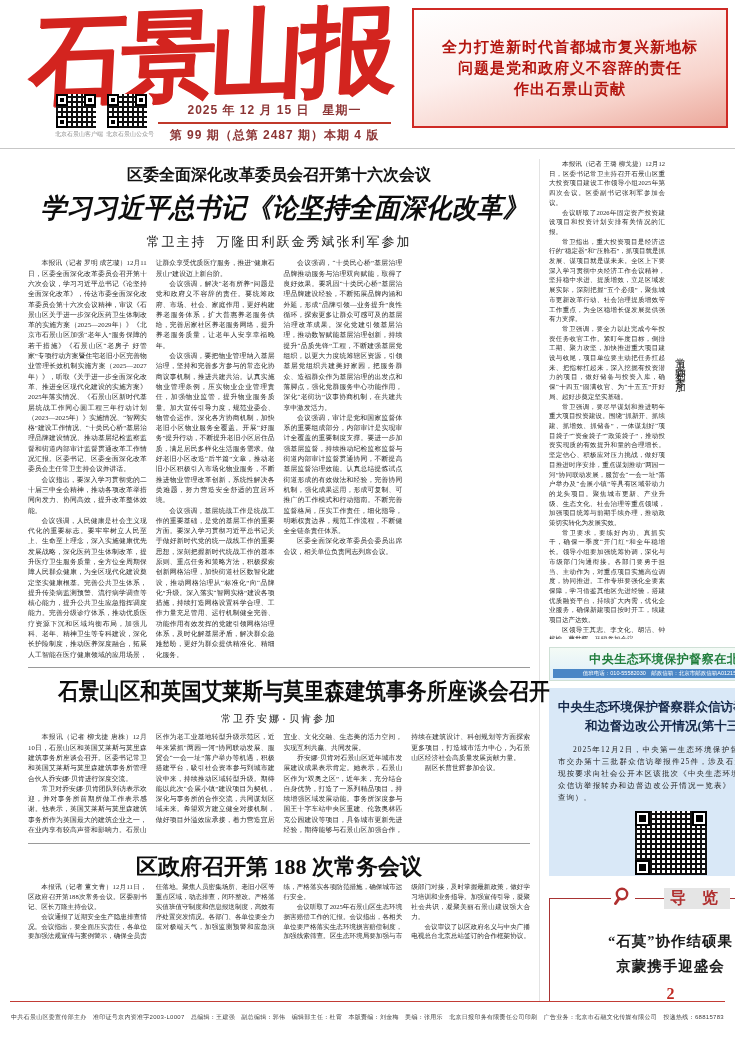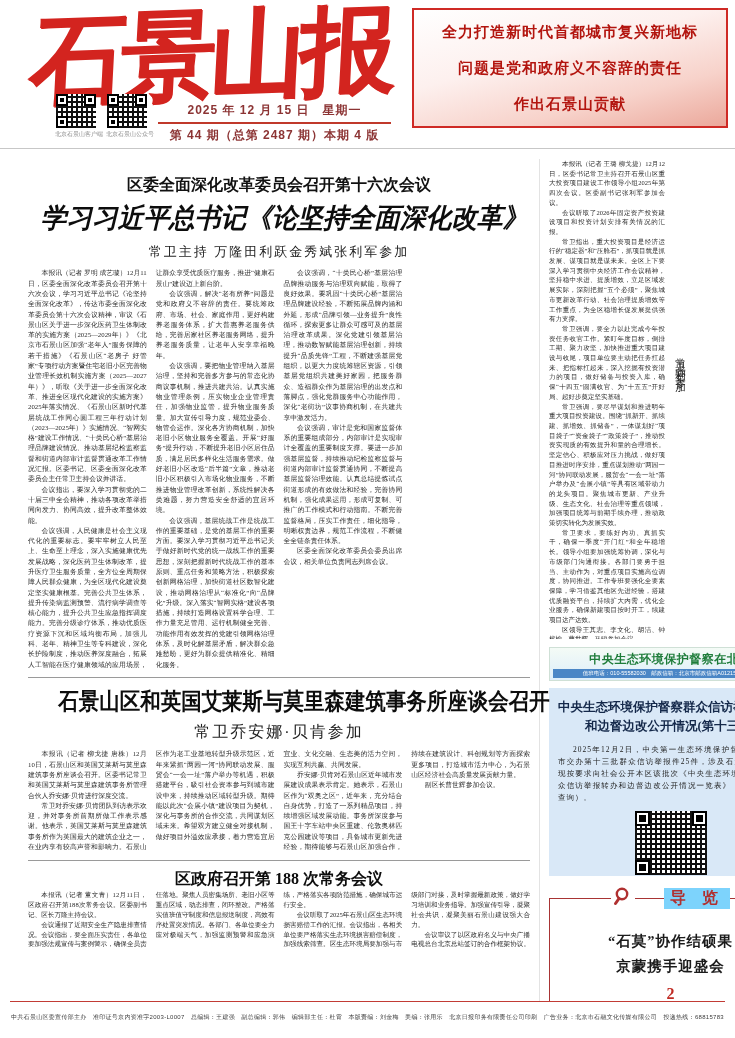--- a/index.html
+++ b/index.html
@@ -17,48 +17,48 @@
                  repeating-linear-gradient(0deg,#111 0 2px,#fff 2px 5px);}
   .qr .fp{position:absolute;width:8px;height:8px;border:2px solid #000;background:#fff;}
   .qr .fp::after{content:"";position:absolute;inset:2px;background:#000;}
   .fp.tl{left:0;top:0}.fp.tr{right:0;top:0}.fp.bl{left:0;bottom:0}
   .qr-cap{font-size:6px;color:#8a8a8a;margin-top:2px;white-space:nowrap;}
   .dateblock{position:absolute;left:152px;top:102px;width:245px;text-align:center;
              color:#8c3434;font-size:12px;font-weight:bold;letter-spacing:1px;}
   .dateblock .rule{height:2px;background:#c0392b;margin:3px 6px;}
   .slogan-box{position:absolute;right:7px;top:8px;width:312px;height:116px;border:2px solid #cf2a25;
               background:linear-gradient(165deg,#ffffff 0%,#fdf0ee 40%,#f7d2ca 72%,#eba89b 100%);
-              display:flex;flex-direction:column;justify-content:center;align-items:center;gap:17px;}
+              display:flex;flex-direction:column;justify-content:center;align-items:center;gap:2px;}
   .slogan-box div{font-family:"Liberation Serif","DejaVu Serif",serif;font-weight:bold;
                   font-size:15px;color:#b3150f;letter-spacing:1px;white-space:nowrap;}
   
   .content{display:flex;padding:10px 12px 0 28px;}
   .left-main{width:502px;flex:none;}
   .right-col{flex:1;margin-left:9px;padding-left:9px;border-left:1px solid #e3e3e3;}
   
-  .kicker{text-align:center;font-size:16px;font-weight:700;color:#111;margin:16px 0 6px;}
+  .kicker{text-align:center;font-size:16px;font-weight:700;color:#111;margin:6px 0 6px;}
   .hl-line{white-space:nowrap;text-align:center;line-height:1.2;font-style:italic;}
   .hl-line>span{display:inline-block;font-weight:900;font-size:27px;color:#0d0d0d;
                 font-family:"Liberation Sans","DejaVu Sans",sans-serif;}
   .hl-line.l1>span{transform:scaleX(.95);}
   .hl-line.l2>span{transform:scaleX(.87);}
-  .byline{text-align:center;font-family:Liberation Sans, sans-serif;
+  .byline{text-align:center;font-family:Liberation Mono, monospace;
           font-size:13px;color:#222;margin:9px 0 7px;letter-spacing:2px;}
   .body-cols{column-gap:9px;text-align:justify;color:#2b2b2b;overflow:hidden;column-fill:auto;
              font-family:"Liberation Serif","DejaVu Serif",serif;}
   .body-cols p{margin:0;text-indent:2em;}
   .main-body{column-count:4;height:402px;font-size:6.8px;line-height:10.3px;}
   
   .story{border-top:1px solid #9a9a9a;margin-top:7px;padding-top:8px;}
   .serif-hl{white-space:nowrap;text-align:center;}
   .serif-hl>span{display:inline-block;font-family:"Liberation Serif","DejaVu Serif",serif;
                  font-weight:900;color:#0d0d0d;}
   .mid-hl>span{font-size:23px;transform:scaleX(.89);}
-  .bot-hl>span{font-size:16px;}
-  .byline.small{font-size:16px;margin:5px 0 6px;}
+  .bot-hl>span{font-size:22px;}
+  .byline.small{font-size:10px;margin:5px 0 6px;}
   .mid-body{column-count:4;height:104px;font-size:6.8px;line-height:10.3px;}
   .bot-body{column-count:4;height:68px;font-size:6.6px;line-height:9.8px;}
   
   .right-story{position:relative;height:482px;}
   .right-story .rbody{width:116px;height:480px;font-size:6.5px;line-height:9.7px;
                       text-align:justify;overflow:hidden;color:#2b2b2b;
                       font-family:"Liberation Serif","DejaVu Serif",serif;}
   .right-story .rbody p{margin:0;text-indent:2em;}
   .v-participants{position:absolute;left:124px;top:190px;writing-mode:vertical-rl;
                   font-family:"Liberation Serif","DejaVu Serif",serif;font-size:10.5px;
@@ -78,21 +78,21 @@
   .eco-qr{width:72px;height:64px;margin:7px auto 0;position:relative;
           background:repeating-linear-gradient(90deg,#111 0 2px,transparent 2px 5px),
                      repeating-linear-gradient(0deg,#111 0 2px,#fff 2px 5px);}
   .eco-qr .fp{position:absolute;width:11px;height:11px;border:2px solid #000;background:#fff;}
   .eco-qr .fp::after{content:"";position:absolute;inset:2px;background:#000;}
   
   .guide{position:relative;margin-top:22px;}
   .guide-box{border:1.5px solid #a83434;height:96px;text-align:center;padding-top:30px;}
   .guide-header{position:absolute;top:-12px;left:0;right:0;display:flex;justify-content:center;
                 align-items:center;gap:3px;}
-  .guide-header .lbl{background:#7dd3fc;padding:0 6px;font-family:"Liberation Serif","DejaVu Serif",serif;
+  .guide-header .lbl{background:#e5e5e5;padding:0 6px;font-family:"Liberation Serif","DejaVu Serif",serif;
                      font-weight:900;font-size:16px;color:#b03030;letter-spacing:6px;margin-left:26px;}
   .mag{background:#fff;padding:0 2px;}
   .guide-line{font-family:"Liberation Serif","DejaVu Serif",serif;font-weight:700;font-size:14.5px;
               letter-spacing:1px;color:#1b1b1b;line-height:1.7;}
   .guide-page{color:#c02b23;font-weight:900;font-size:16px;margin-top:7px;
               font-family:"Liberation Serif","DejaVu Serif",serif;}
   
   .footer{position:absolute;left:0;right:0;bottom:0;height:37px;background:#fff;}
   .footer-rule{border-top:1.5px solid #c23b35;margin:0 10px;}
   .footer-text{text-align:center;font-size:6px;color:#3c3c3c;margin-top:11px;letter-spacing:.3px;white-space:nowrap;}
@@ -120,21 +120,21 @@
           <i class="fp tr"></i>
           <i class="fp bl"></i>
         </div>
         <div class="qr-cap">北京石景山公众号</div>
       </div>
     </div>
 
     <div class="dateblock">
       <div>2025 年 12 月 15 日　星期一</div>
       <div class="rule"></div>
-      <div>第 44 期（总第 2487 期）本期 4 版</div>
+      <div>第 99 期（总第 2487 期）本期 4 版</div>
     </div>
 
     <div class="slogan-box">
       <div>全力打造新时代首都城市复兴新地标</div>
       <div>问题是党和政府义不容辞的责任</div>
       <div>作出石景山贡献</div>
     </div>
   </div>
 
   <div class="content">

